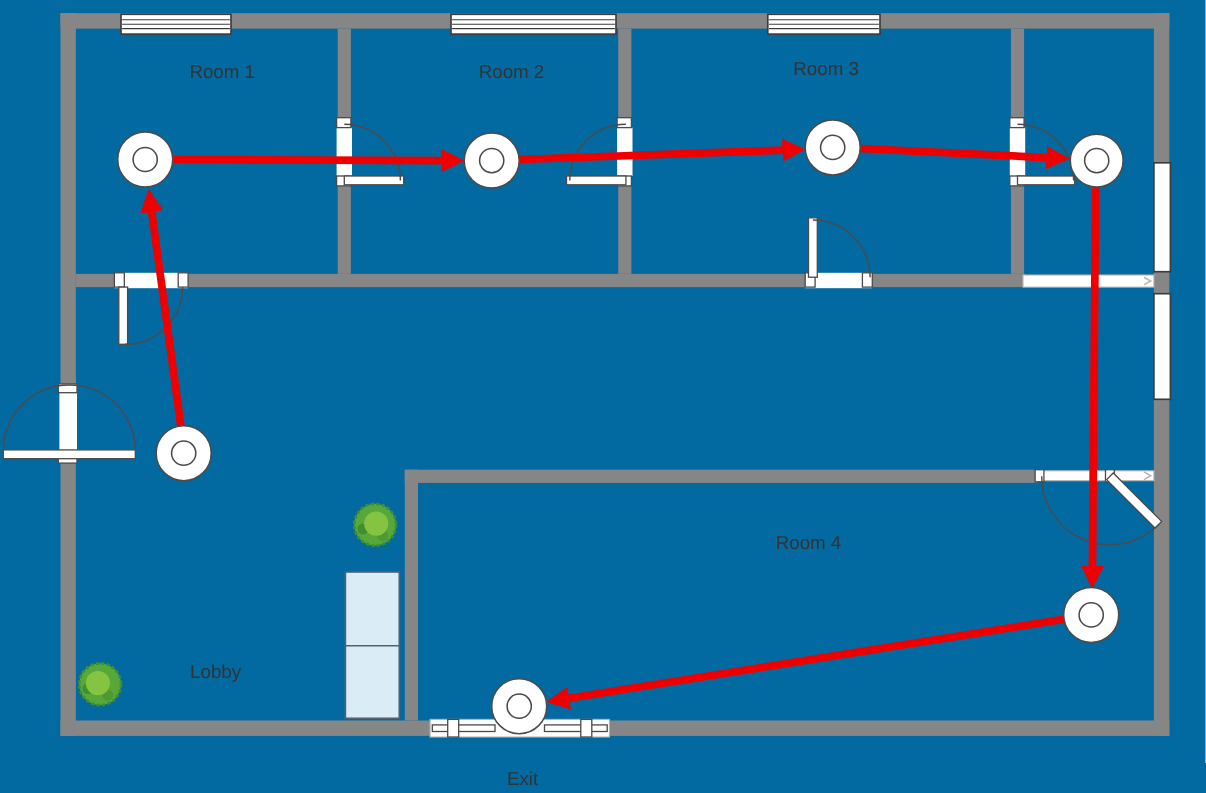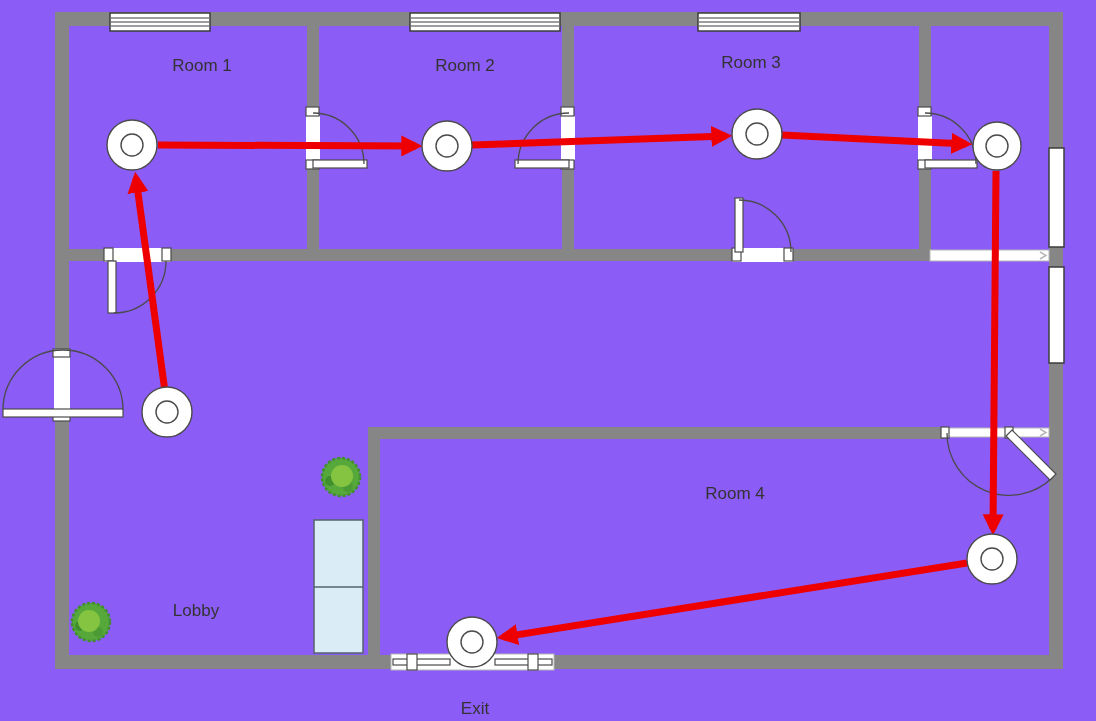--- a/index.html
+++ b/index.html
@@ -1,19 +1,19 @@
 <!DOCTYPE html>
 <html><head>
 <meta charset="utf-8">
 <style>
   html,body{margin:0;padding:0;background:#ffffff;}
   .stage{
     position:relative;
     width:1096px;height:721px;
-    background:#8b5cf6;
+    background:#0369a1;
     font-family:"Liberation Sans",sans-serif;
     overflow:hidden;
   }
   svg{position:absolute;left:0;top:0;}
   text{
     font-family:"Liberation Sans",sans-serif;
     font-size:17px;
     fill:#333333;
   }
   .wall{fill:#868686;stroke:none;}

